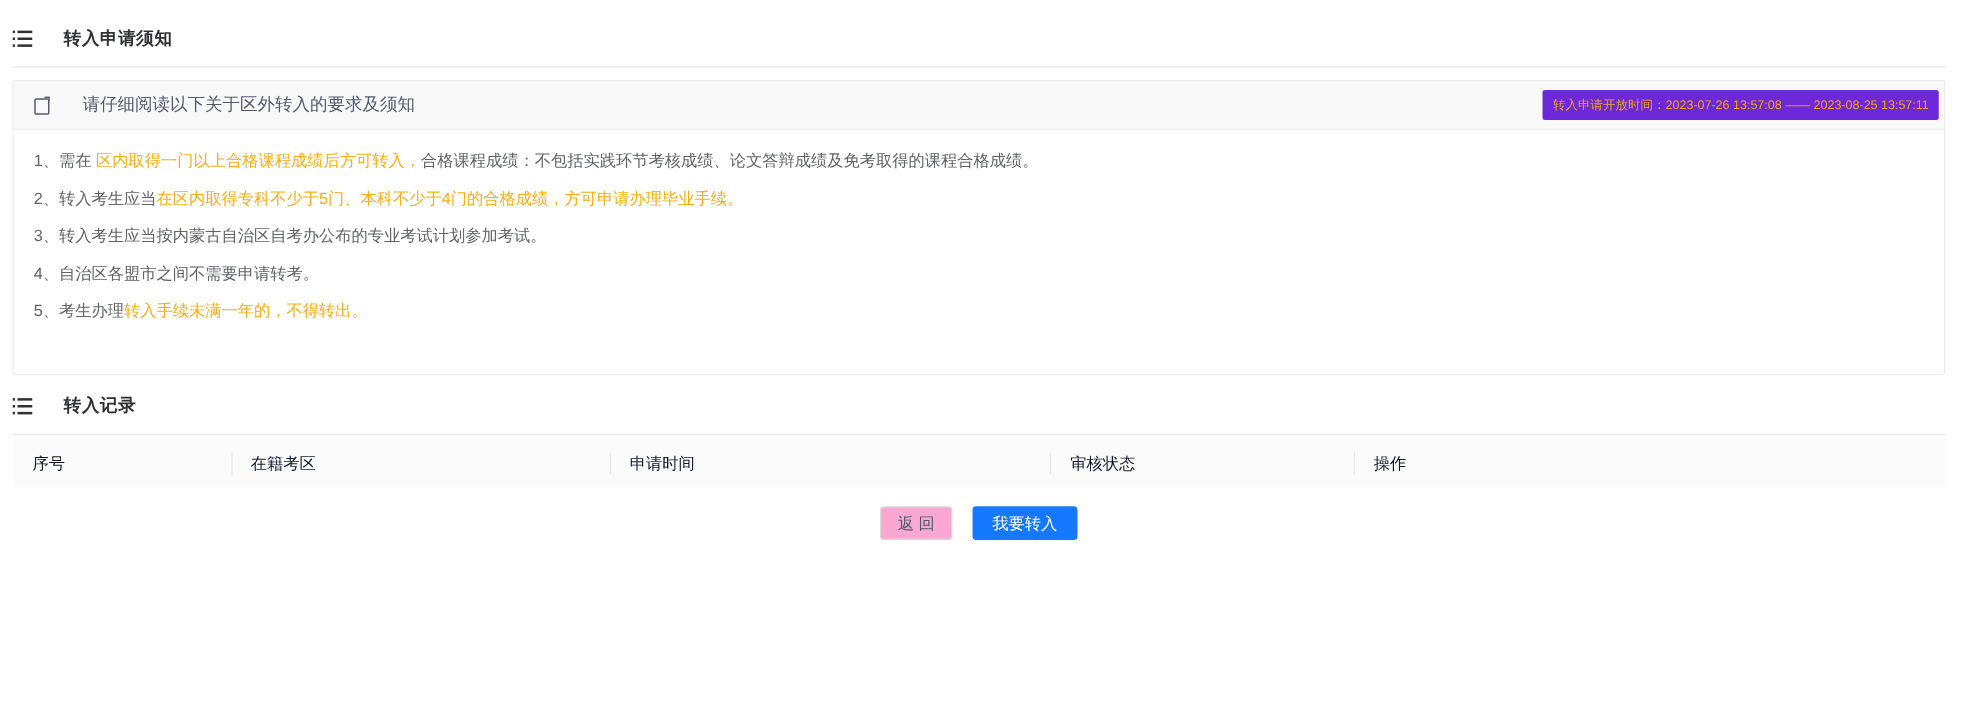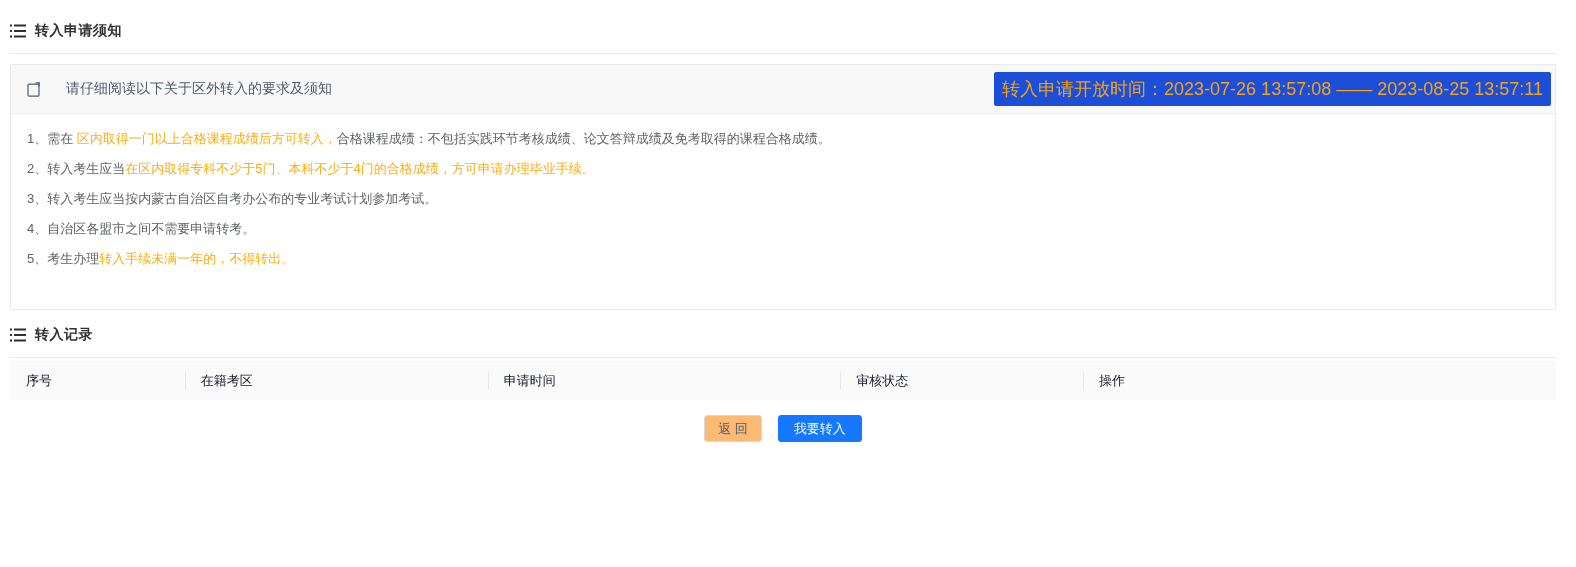--- a/index.html
+++ b/index.html
@@ -6,21 +6,21 @@
   html, body {
     width: 1576px; height: 567px;
     background: #ffffff;
     font-family: "Liberation Sans", "DejaVu Sans", sans-serif;
     overflow: hidden;
   }
   .container { padding: 0 20px 0 10px; }
 
   
   .section-header {
-    display: flex; align-items: center; gap: 9px;
+    display: flex; align-items: center; gap: 25px;
     padding: 22px 0 13px 0;
   }
   .section-header.second { padding-top: 16px; }
   .section-title { font-size: 14px; font-weight: bold; color: #303133; letter-spacing: .5px; }
   .list-icon { width: 16px; height: 14px; display: inline-block; }
   .hr { border-bottom: 1px solid #e8e8e8; }
 
   
   .notice-box {
     margin-top: 10px;
@@ -30,23 +30,23 @@
   .notice-box-header {
     display: flex; align-items: center; justify-content: space-between;
     background: #f8f8f9;
     border-bottom: 1px solid #e9eaec;
     padding: 7px 4px 7px 16px;
     min-height: 37px;
   }
   .notice-box-title { display: flex; align-items: center; gap: 25px; color: #515a6e; font-size: 14px; }
   .doc-icon { width: 14px; height: 15px; }
   .open-time-badge {
-    background: #1d4ed8;
+    background: #6d28d9;
     color: #f7a414;
-    font-size: 18px;
+    font-size: 10px;
     padding: 5px 8px;
     border-radius: 2px;
     white-space: nowrap;
   }
   .notice-body { padding: 16px 16px 26px 16px; background: #fff; }
   .rule-line { font-size: 13px; color: #606266; line-height: 17px; margin-bottom: 13px; }
   .rule-line:last-child { margin-bottom: 16px; }
   .rule-line .hl { color: #faad14; }
 
   
@@ -94,21 +94,21 @@
   }
   .btn {
     font-size: 13px;
     height: 27px;
     border-radius: 3px;
     display: inline-flex; align-items: center; justify-content: center;
     cursor: pointer;
     font-family: inherit;
   }
   .btn-default {
-    background: #fdba74;
+    background: #f9a8d4;
     border: 1px solid #d9d9d9;
     color: #515a6e;
     padding: 0 13px;
   }
   .btn-primary {
     background: #1677ff;
     border: 1px solid #1677ff;
     color: #ffffff;
     padding: 0 15px;
   }

